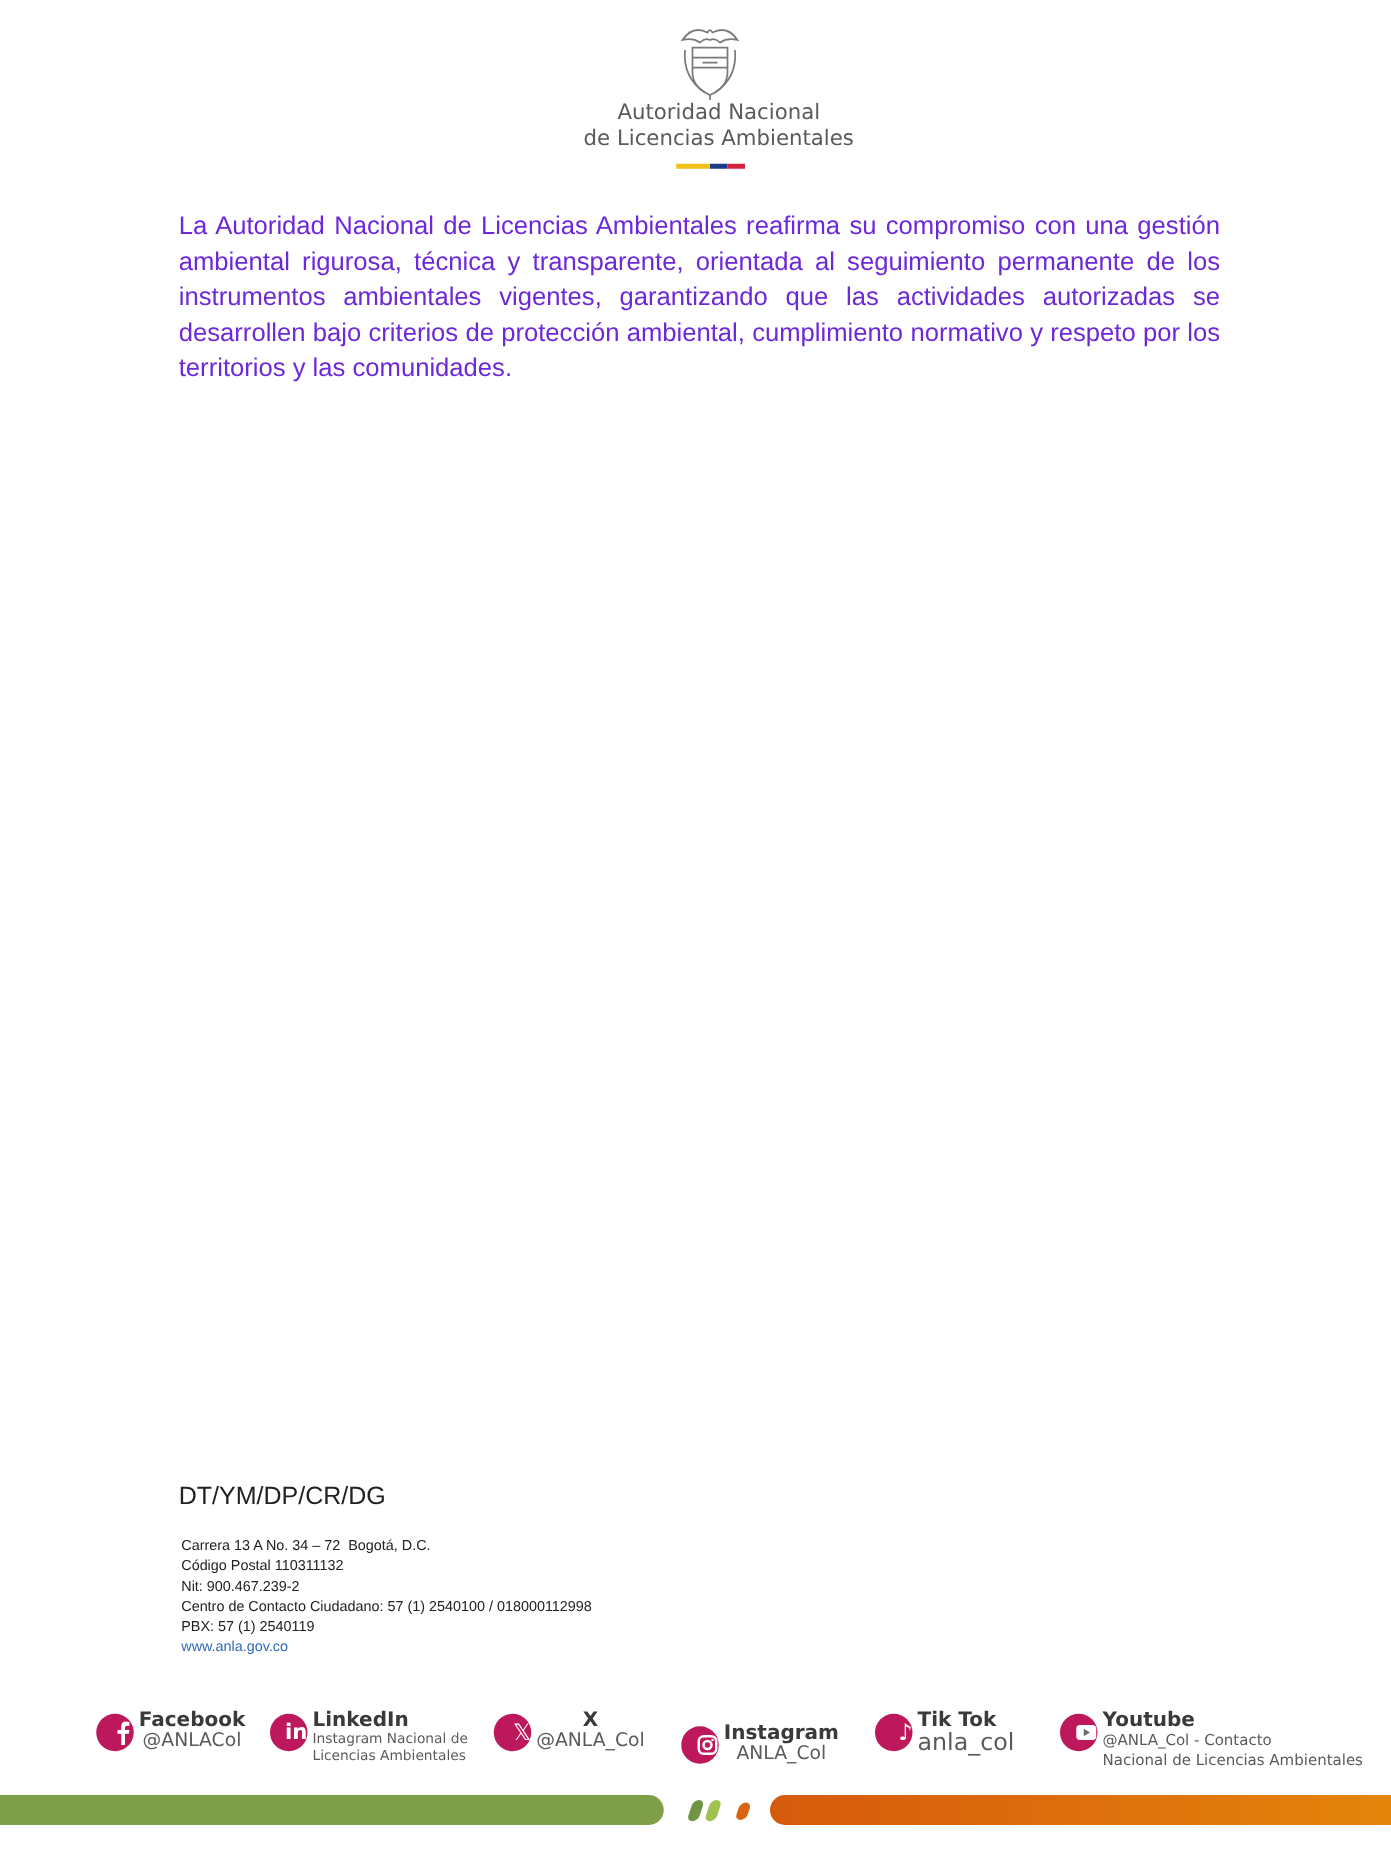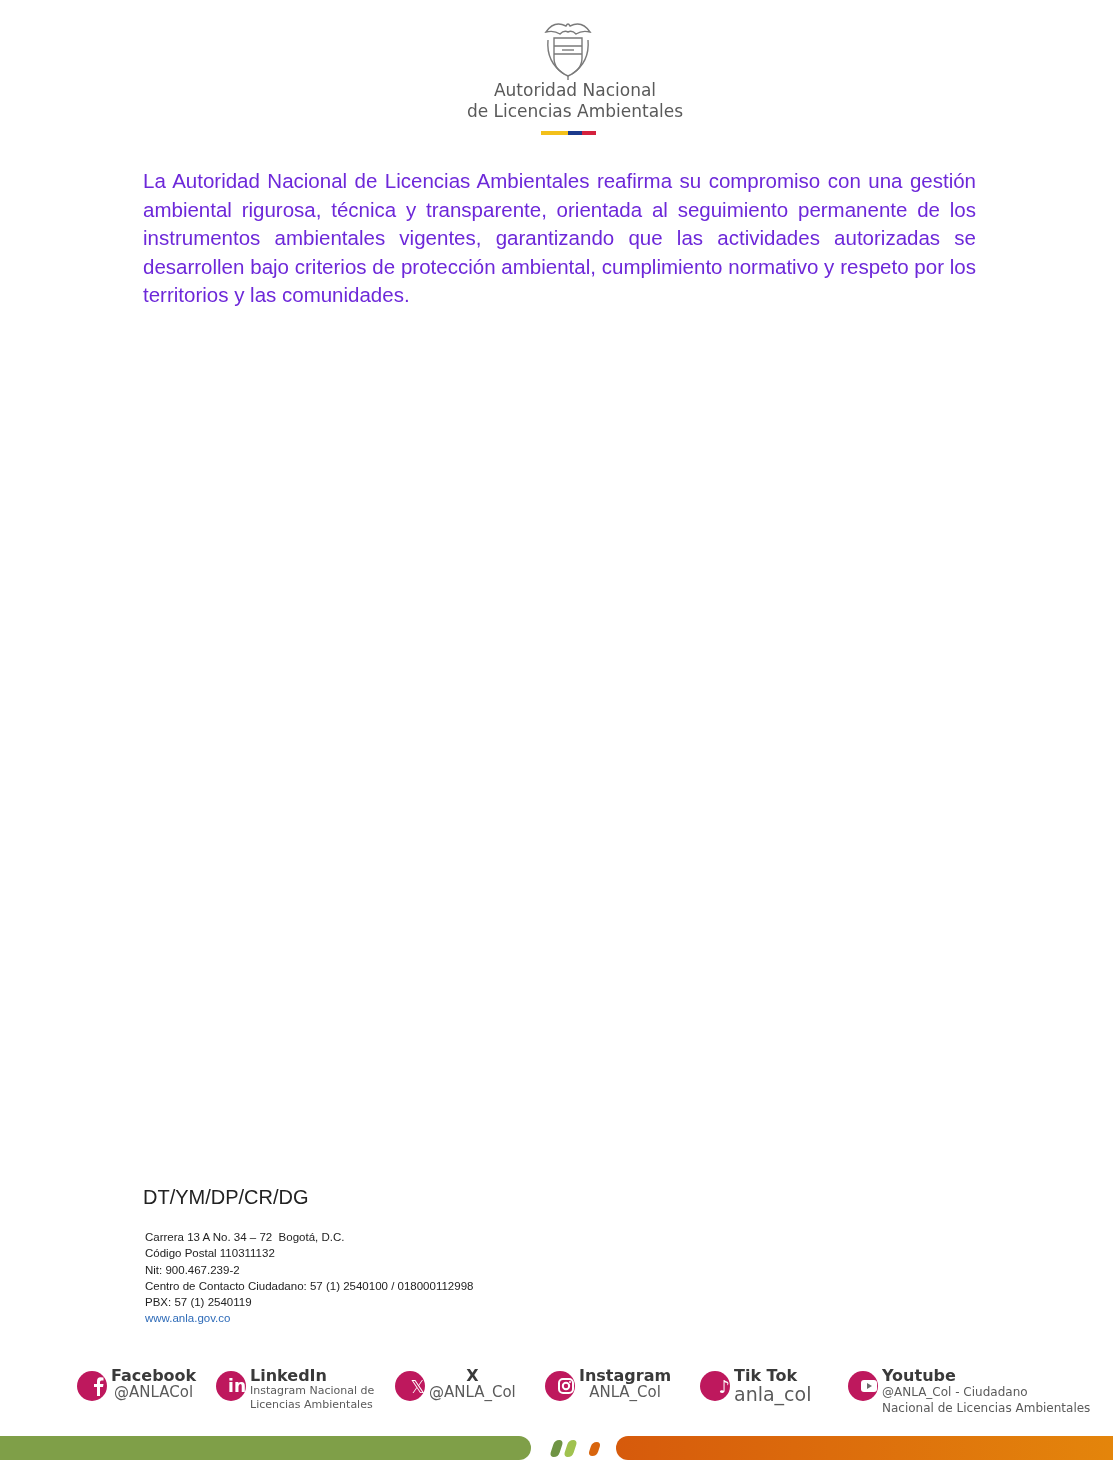--- a/index.html
+++ b/index.html
@@ -103,21 +103,21 @@
   <div class="soc" style="left:395px;top:0">
     <div class="ic">
       <span style="color:#fff;font-size:18px;font-family:'DejaVu Sans',sans-serif">𝕏</span>
     </div>
     <div class="txt" style="align-items:center">
       <span class="ttl">X</span>
       <span class="sub">@ANLA_Col</span>
     </div>
   </div>
 
-  <div class="soc" style="left:545px;top:0">
+  <div class="soc" style="left:545px;top:10px">
     <div class="ic">
       <svg width="18" height="18" viewBox="0 0 18 18">
           <rect x="2" y="2" width="14" height="14" rx="4" fill="none" stroke="#fff" stroke-width="2"></rect>
           <circle cx="9" cy="9" r="3.2" fill="none" stroke="#fff" stroke-width="2"></circle>
           <circle cx="13" cy="5" r="1" fill="#fff"></circle>
         </svg>
     </div>
     <div class="txt">
       <span class="ttl">Instagram</span>
       <span class="sub">ANLA_Col</span>
@@ -136,21 +136,21 @@
 
   <div class="soc" style="left:848px;top:0">
     <div class="ic">
       <svg width="18" height="14" viewBox="0 0 18 14">
           <rect x="1" y="1" width="16" height="12" rx="3" fill="#fff"></rect>
           <path d="M7 4 L12 7 L7 10 Z" fill="#6b6b6b"></path>
         </svg>
     </div>
     <div class="txt">
       <span class="ttl">Youtube</span>
-      <span class="small" style="font-size:12px;line-height:16px">@ANLA_Col - Ciudadano</span>
+      <span class="small" style="font-size:12px;line-height:16px">@ANLA_Col - Contacto</span>
       <span class="small" style="font-size:12px;line-height:16px">Nacional de Licencias Ambientales</span>
     </div>
   </div>
 </div>
 
 <div class="bottom-bar">
   <div class="bar-green"></div>
   <div class="dash" style="left:552px;background:#6f9444"></div>
   <div class="dash" style="left:566px;background:#a0c24f"></div>
   <div class="dash" style="left:590px;top:6px;height:14px;background:#d8650e"></div>

